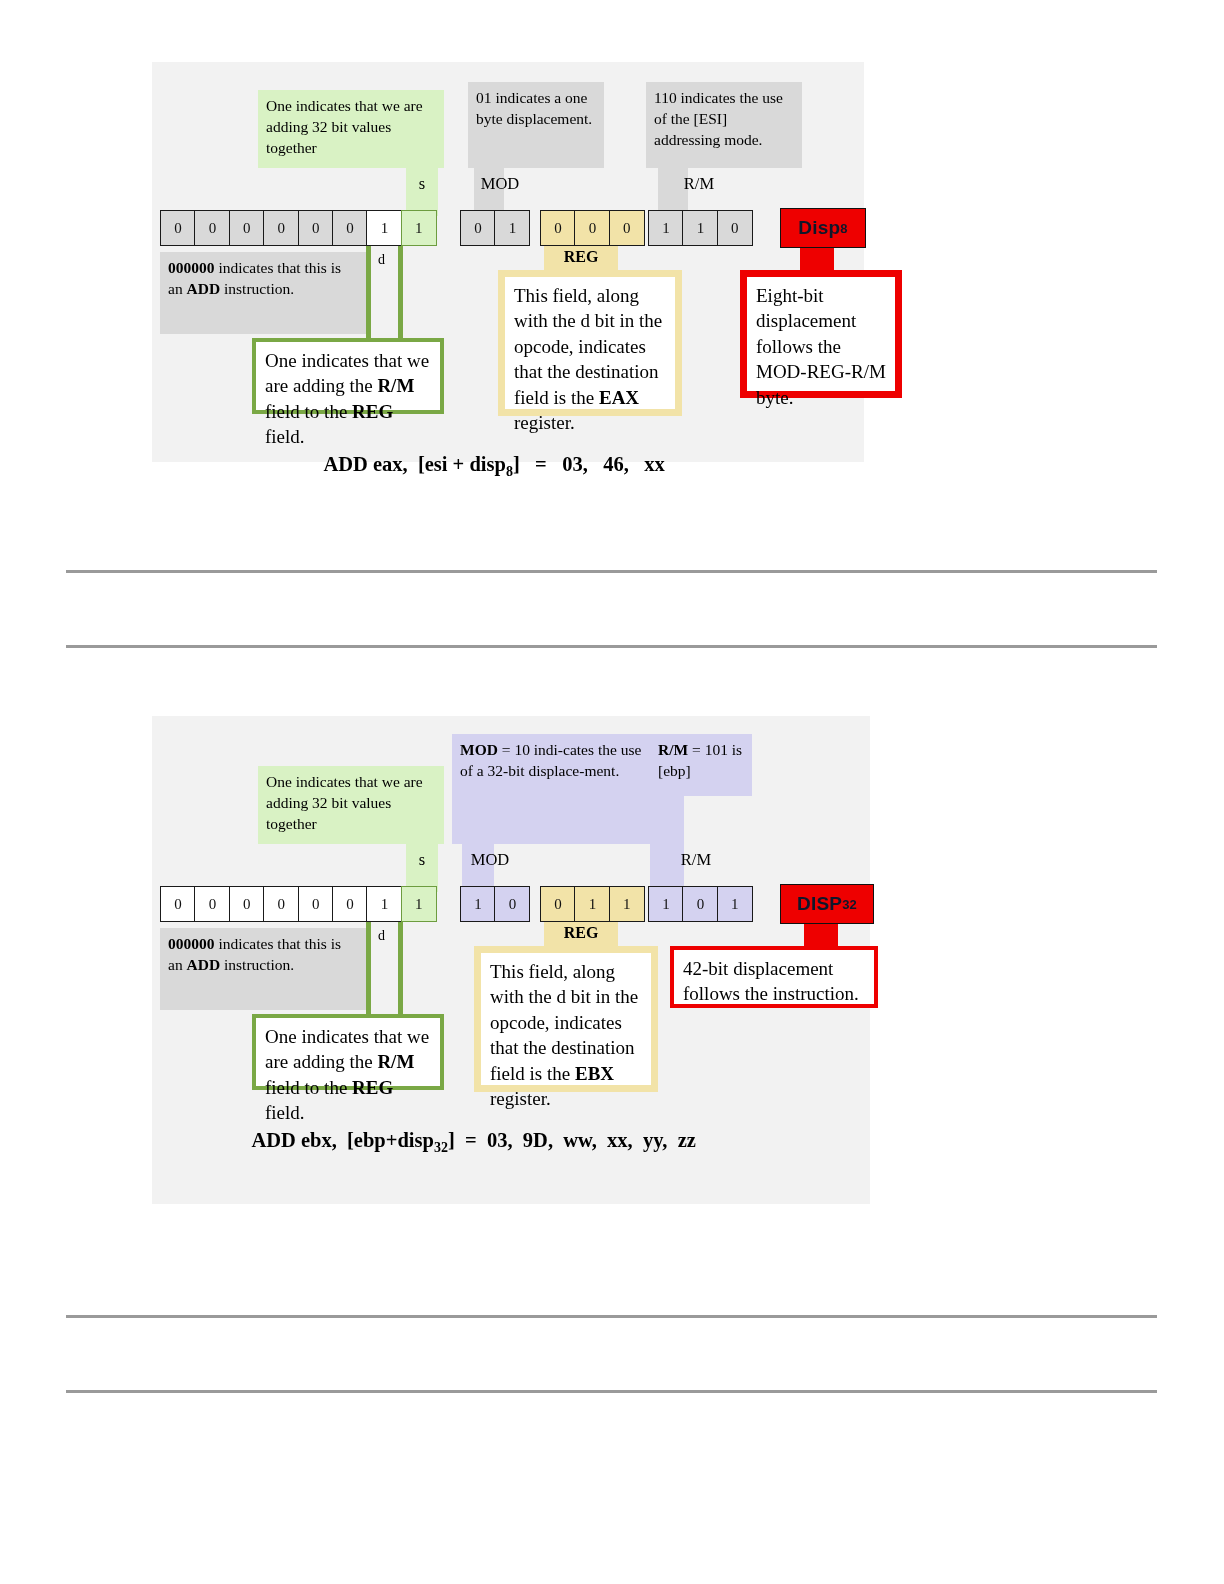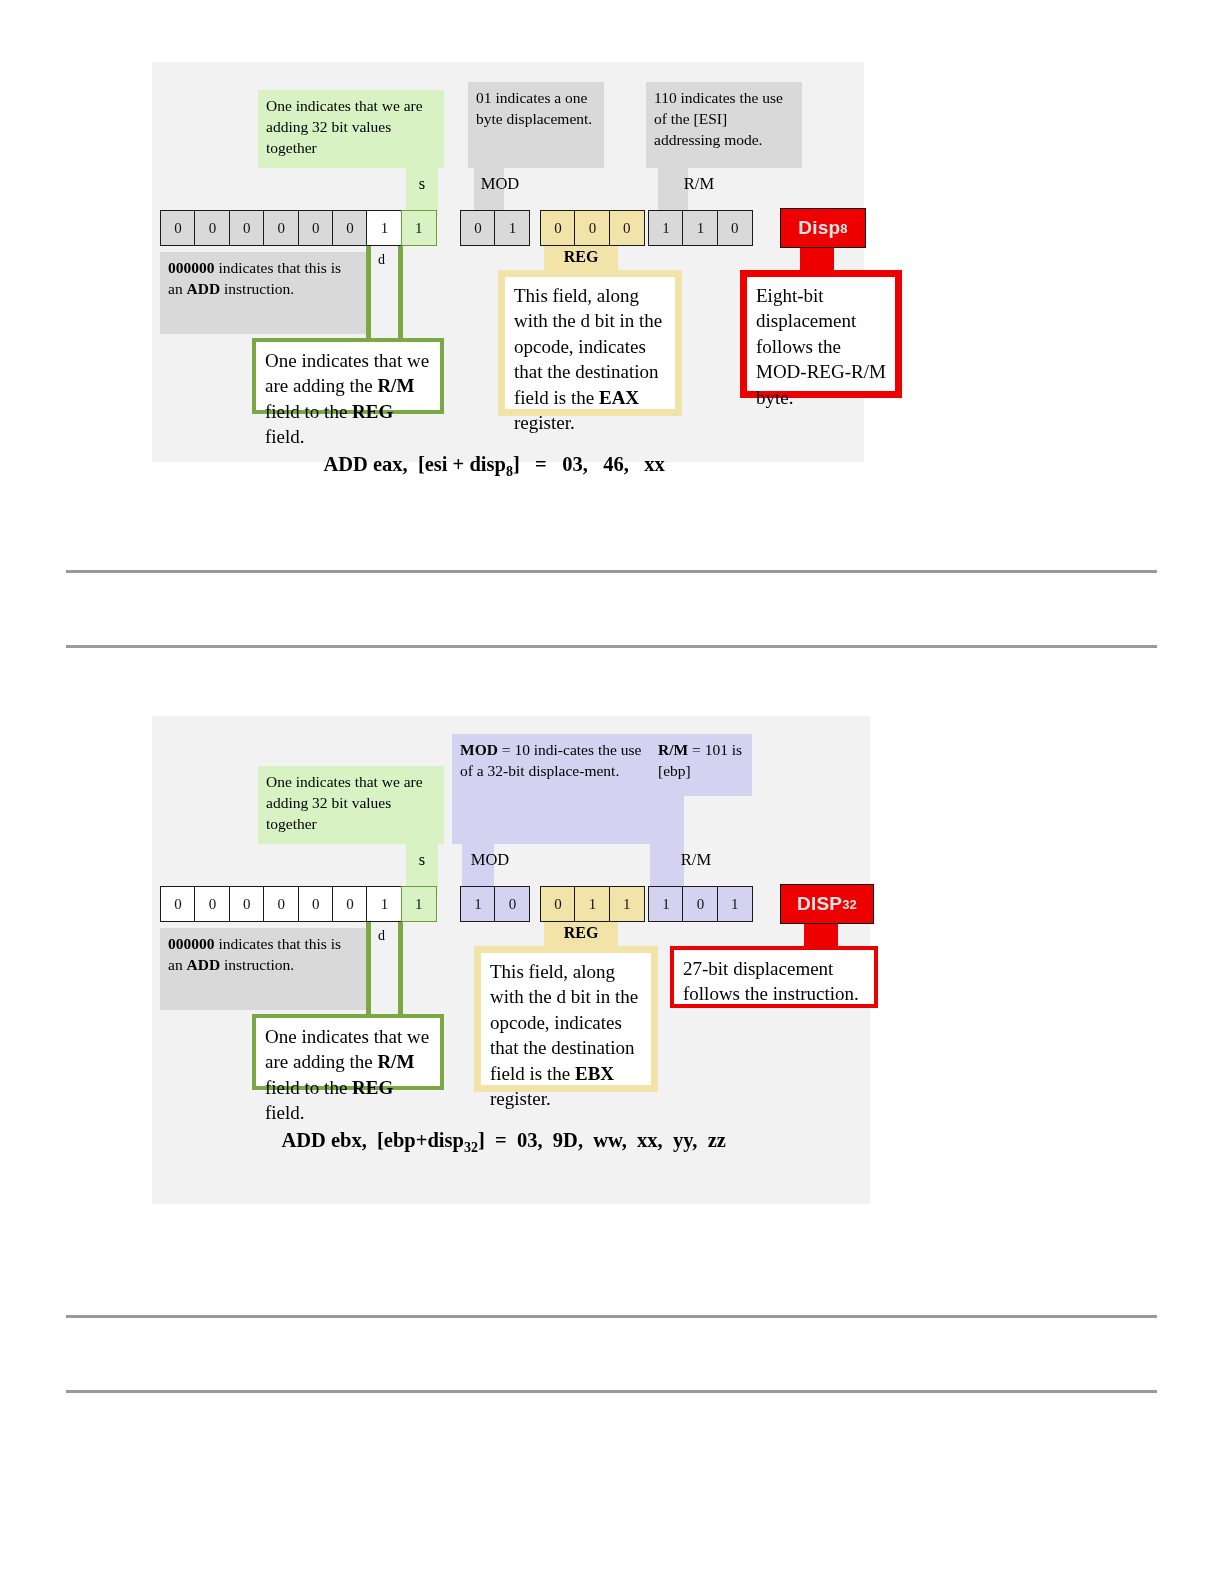--- a/index.html
+++ b/index.html
@@ -30,21 +30,21 @@
   .bit.reg   { background:#f2e3a8; }
   .bit.lav   { background:#d4d2f0; }
 
   
   .flabel { position:absolute; font-size:16.5px; text-align:center; color:#000;
             font-family:"Liberation Serif", serif; }
   .tinylabel { position:absolute; font-size:14px; color:#000; }
 
   
   .dispchip { position:absolute; box-sizing:border-box; background:#ee0000;
-              border:1.8px solid #111; color:#e5e5e5; display:flex; align-items:center;
+              border:1.8px solid #111; color:#0f172a; display:flex; align-items:center;
               justify-content:center; font-family:"Liberation Sans", sans-serif;
               font-weight:bold; font-size:19px; letter-spacing:.2px; }
   .dispchip sub { font-size:13px; }
 
   
   .vstem { position:absolute; }
 
   
   .instr { position:absolute; font-family:Liberation Serif, serif;
            font-weight:bold; font-size:20.5px; color:#000000; white-space:pre; }
@@ -192,38 +192,38 @@
     <div class="bit lav">0</div>
     <div class="bit lav">1</div>
   </div>
 
   <div class="dispchip" style="left:628px; top:168px; width:94px; height:40px;">
     <span>DISP</span>
       <sub>32</sub>
   </div>
   <div class="vstem" style="left:652px; top:208px; width:34px; height:34px; background:#ee0000;"></div>
   <div class="cbox" style="left:518px; top:230px; width:208px; height:62px; border:4px solid #ee0000;">
-    <span>27-bit displacement follows the instruction.</span>
+    <span>42-bit displacement follows the instruction.</span>
   </div>
 
   <div class="callout" style="left:8px; top:212px; width:206px; height:82px; background:#d9d9d9;">
     <b class="st">000000</b><span> indicates that this is an <b class="st">ADD</b> instruction.</span>
   </div>
 
   <div class="tinylabel" style="left:226px; top:212px;">d</div>
   <div class="vstem" style="left:214px; top:206px; width:5px; height:98px; background:#7aa845;"></div>
   <div class="vstem" style="left:246px; top:206px; width:5px; height:98px; background:#7aa845;"></div>
 
   <div class="cbox" style="left:100px; top:298px; width:192px; height:76px; border:4px solid #7aa845;">
     <span>One indicates that we are adding the <b class="st">R/M</b> field to the <b class="st">REG</b> field.</span>
   </div>
 
   <div class="vstem" style="left:392px; top:206px; width:74px; height:32px; background:#f2e3a8;"></div>
   <div class="flabel" style="left:392px; top:208px; width:74px; font-weight:bold; font-size:16px;">REG</div>
   <div class="cbox" style="left:322px; top:230px; width:184px; height:146px; border:7px solid #f2e3a8;">
     <span>This field, along with the d bit in the opcode, indicates that the destination field is the <b class="st">EBX</b> register.</span>
   </div>
 
-  <div class="instr" style="left:110px; top:390px;">
+  <div class="instr" style="left:80px; top:390px;">
     <span>ADD</span> <span>ebx,  [ebp+disp</span><sub>32</sub><span>]  =  03,  9D,  ww,  xx,  yy,  zz</span>
   </div>
 
 </div>
 
 </body></html>

